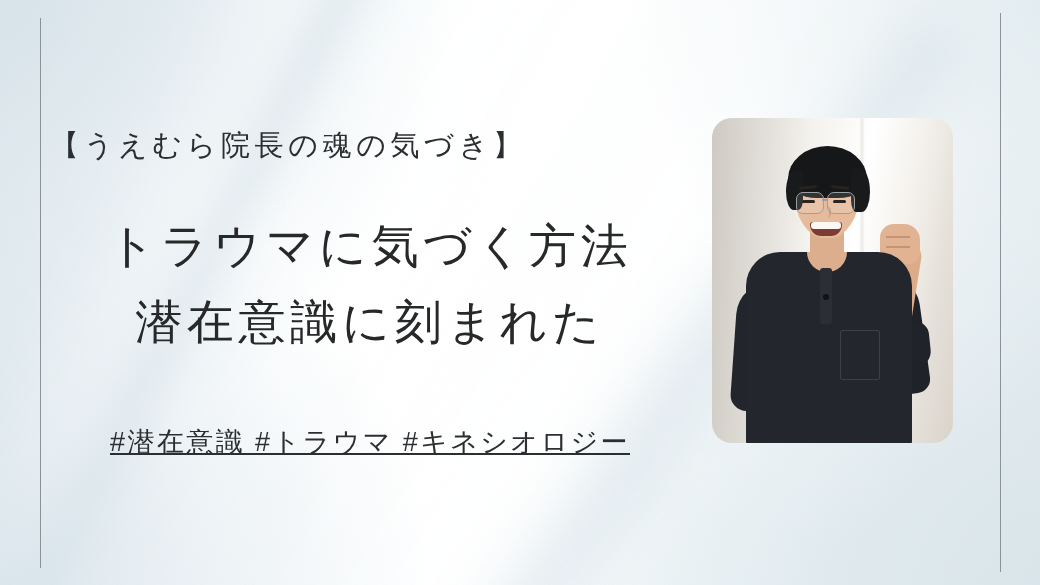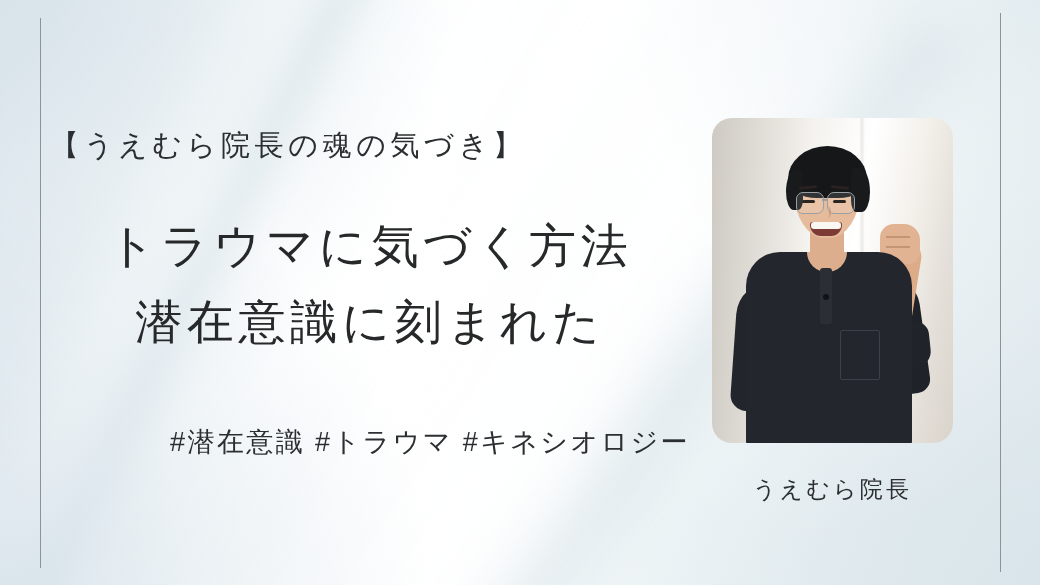--- a/index.html
+++ b/index.html
@@ -174,25 +174,26 @@
     font-weight: 400;
     text-align: center;
   }
   .title-line { display: block; white-space: nowrap; }
 
   .hashtags {
     position: absolute;
     left: 0;
     top: 424px;
     width: 640px;
-    text-align: right;
+    text-align: center;
     font-size: 27px;
     letter-spacing: 0.09em;
     color: #2c2f31;
     white-space: nowrap;
+    text-decoration: underline;
   }
 
   
   .photo-card {
     position: absolute;
     left: 712px;
     top: 118px;
     width: 241px;
     height: 325px;
     border-radius: 20px;
@@ -493,15 +494,14 @@
       <div class="p-glasses-bridge"></div>
       <div class="p-eye-l"></div>
       <div class="p-eye-r"></div>
       <div class="p-nose"></div>
       <div class="p-mouth">
         <div class="p-teeth"></div>
       </div>
     </div>
   </div>
 
-  <div class="photo-caption">うえむら院長</div>
 
 </div>
 
 </body></html>

